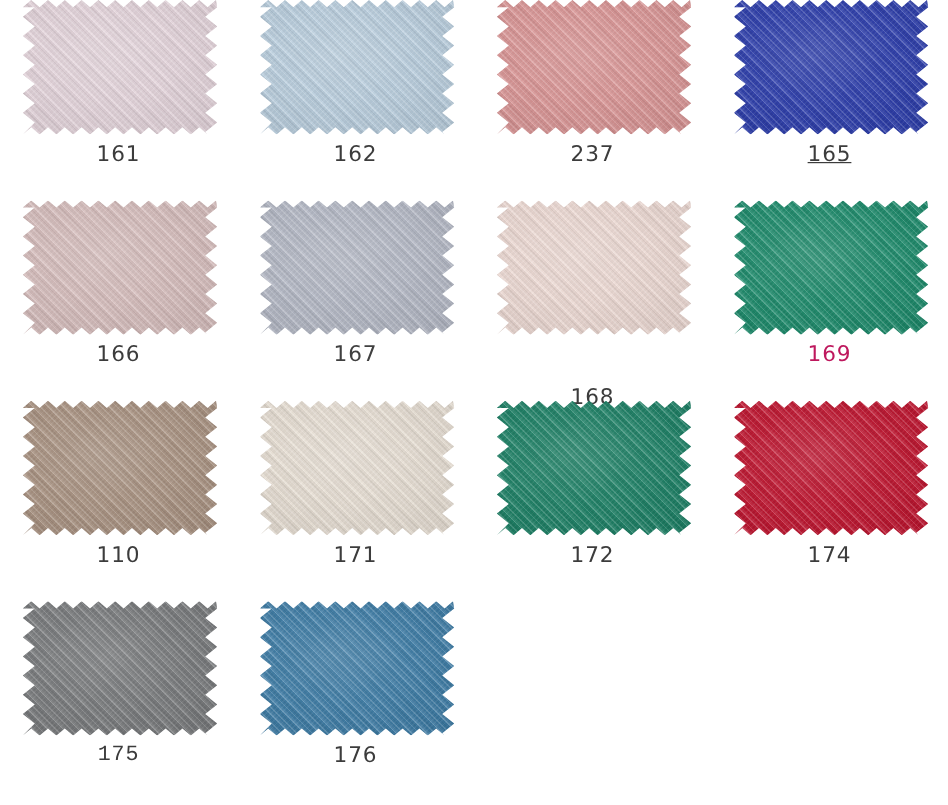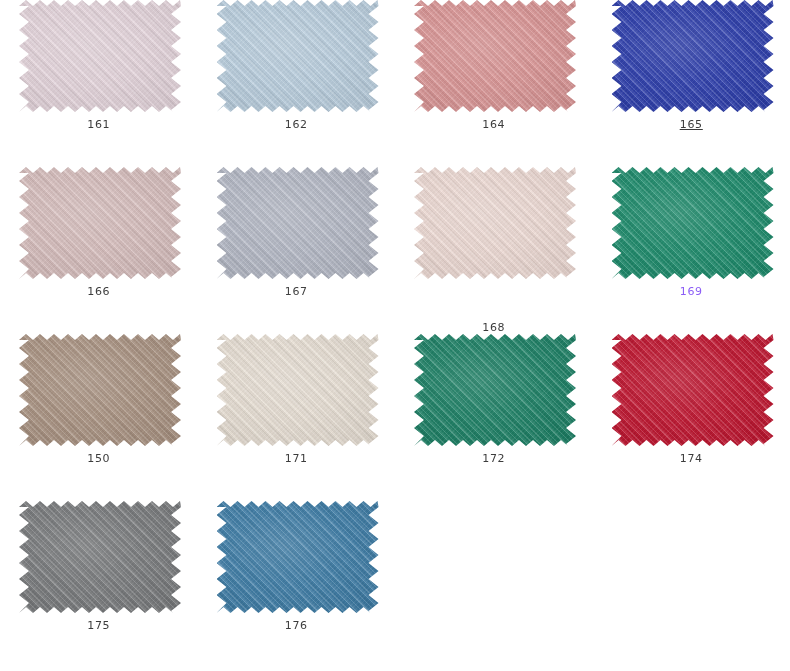--- a/index.html
+++ b/index.html
@@ -90,21 +90,21 @@
   }
 
   
   .swatch-label {
     position: absolute;
     left: 0;
     top: 118px;
     width: 197.5px;
     text-align: center;
     font-family: "DejaVu Sans", sans-serif;
-    font-size: 11px;
+    font-size: 18px;
     letter-spacing: 0.7px;
     color: #3c3c3c;
   }
 
   #edge-defs {
     position: absolute;
     width: 0;
     height: 0;
     overflow: hidden;
   }
@@ -146,21 +146,21 @@
     <div class="swatch-cell">
       <div class="swatch-wrap">
         <div class="swatch" style="--c: var(--swatch-color); --swatch-color: #b8cddd; background-color: rgb(184, 205, 221);"></div>
       </div>
       <div class="swatch-label" style="color: rgb(60, 60, 60);">162</div>
     </div>
     <div class="swatch-cell">
       <div class="swatch-wrap">
         <div class="swatch" style="--c: var(--swatch-color); --swatch-color: #d99494; background-color: rgb(217, 148, 148);"></div>
       </div>
-      <div class="swatch-label" style="color: rgb(60, 60, 60);">164</div>
+      <div class="swatch-label" style="color: rgb(60, 60, 60);">237</div>
     </div>
     <div class="swatch-cell">
       <div class="swatch-wrap">
         <div class="swatch" style="--c: var(--swatch-color); --swatch-color: #2b3cab; background-color: rgb(43, 60, 171);"></div>
       </div>
       <div class="swatch-label" style="color: rgb(60, 60, 60); text-decoration: underline;">165</div>
     </div>
     <div class="swatch-cell">
       <div class="swatch-wrap">
         <div class="swatch" style="--c: var(--swatch-color); --swatch-color: #d5bcbb; background-color: rgb(213, 188, 187);"></div>
@@ -176,27 +176,27 @@
     <div class="swatch-cell">
       <div class="swatch-wrap">
         <div class="swatch" style="--c: var(--swatch-color); --swatch-color: #ecd8d2; background-color: rgb(236, 216, 210);"></div>
       </div>
       <div class="swatch-label" style="color: rgb(60, 60, 60); margin-top: 36px;">168</div>
     </div>
     <div class="swatch-cell">
       <div class="swatch-wrap">
         <div class="swatch" style="--c: var(--swatch-color); --swatch-color: #1b8a6a; background-color: rgb(27, 138, 106);"></div>
       </div>
-      <div class="swatch-label" style="color: #8b5cf6;">169</div>
+      <div class="swatch-label" style="color: #be185d;">169</div>
     </div>
     <div class="swatch-cell">
       <div class="swatch-wrap">
         <div class="swatch" style="--c: var(--swatch-color); --swatch-color: #a89180; background-color: rgb(168, 145, 128);"></div>
       </div>
-      <div class="swatch-label" style="color: rgb(60, 60, 60);">150</div>
+      <div class="swatch-label" style="color: rgb(60, 60, 60);">110</div>
     </div>
     <div class="swatch-cell">
       <div class="swatch-wrap">
         <div class="swatch" style="--c: var(--swatch-color); --swatch-color: #e6ddd2; background-color: rgb(230, 221, 210);"></div>
       </div>
       <div class="swatch-label" style="color: rgb(60, 60, 60);">171</div>
     </div>
     <div class="swatch-cell">
       <div class="swatch-wrap">
         <div class="swatch" style="--c: var(--swatch-color); --swatch-color: #1b7f64; background-color: rgb(27, 127, 100);"></div>
@@ -206,21 +206,21 @@
     <div class="swatch-cell">
       <div class="swatch-wrap">
         <div class="swatch" style="--c: var(--swatch-color); --swatch-color: #bf132e; background-color: rgb(191, 19, 46);"></div>
       </div>
       <div class="swatch-label" style="color: rgb(60, 60, 60);">174</div>
     </div>
     <div class="swatch-cell">
       <div class="swatch-wrap">
         <div class="swatch" style="--c: var(--swatch-color); --swatch-color: #77797b; background-color: rgb(119, 121, 123);"></div>
       </div>
-      <div class="swatch-label" style="color: rgb(60, 60, 60);">175</div>
+      <div class="swatch-label" style="color: rgb(60, 60, 60); font-family: Liberation Mono, monospace;">175</div>
     </div>
     <div class="swatch-cell">
       <div class="swatch-wrap">
         <div class="swatch" style="--c: var(--swatch-color); --swatch-color: #3c7ba5; background-color: rgb(60, 123, 165);"></div>
       </div>
       <div class="swatch-label" style="color: rgb(60, 60, 60);">176</div>
     </div>
   </main>
 
 </body></html>

